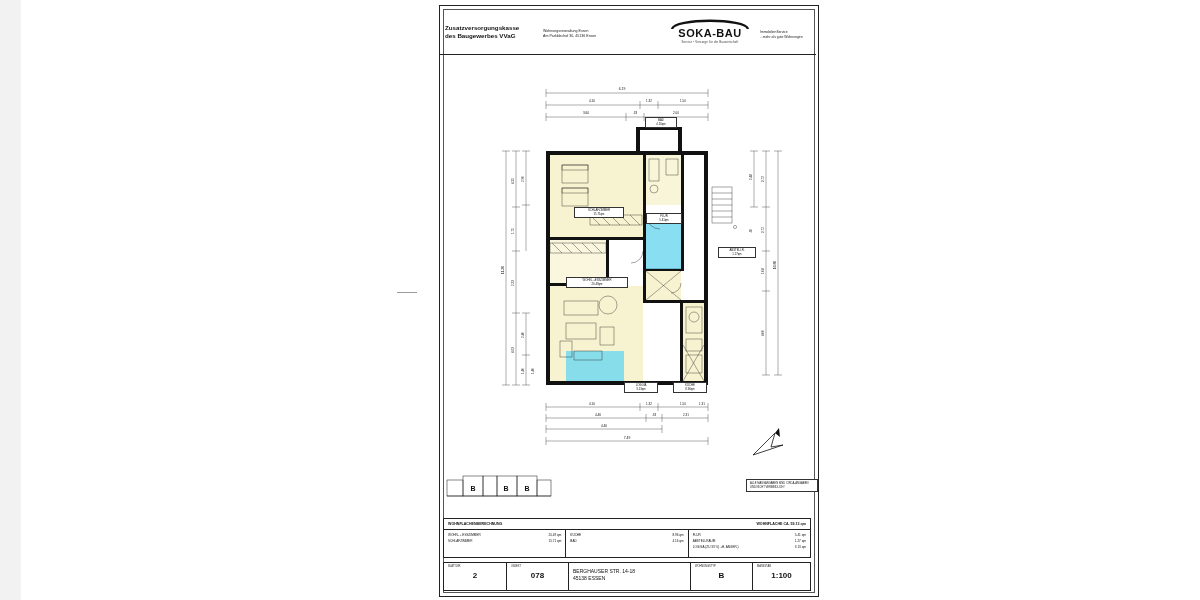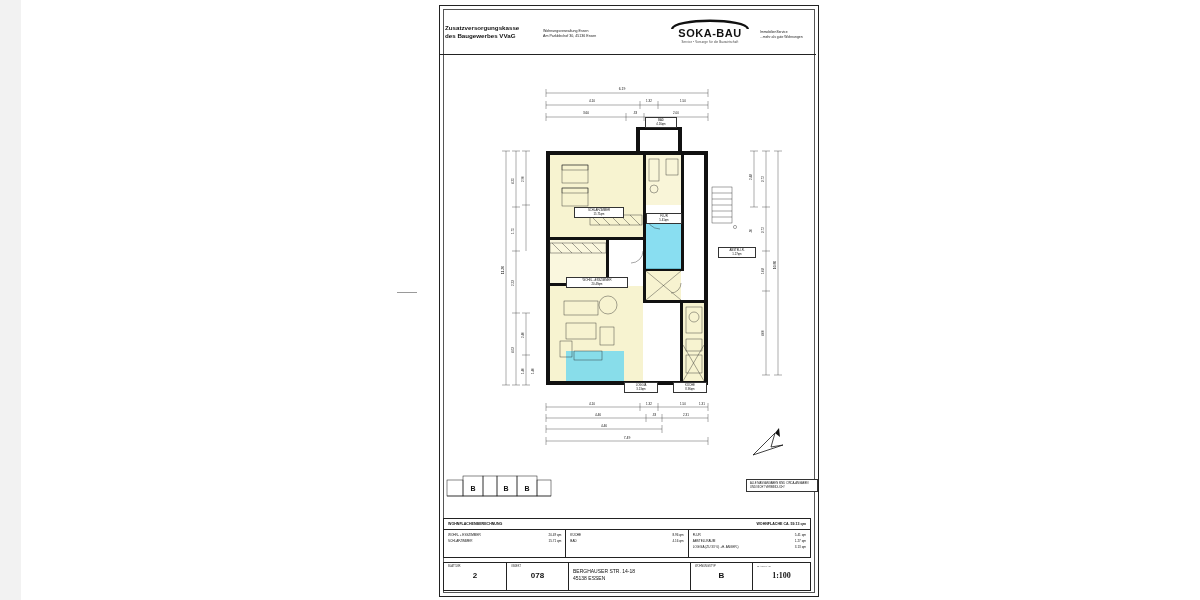--- a/index.html
+++ b/index.html
@@ -462,19 +462,19 @@
       <div class="fval">078</div>
     </div>
     <div class="fcell" style="width:122px;">
       <div class="fval small addr">BERGHAUSER STR. 14-18</div>
       <div class="fval small addr" style="margin-top:0;">45138 ESSEN</div>
     </div>
     <div class="fcell" style="width:62px;">
       <div class="flab">WOHNUNGSTYP</div>
       <div class="fval">B</div>
     </div>
-    <div class="fcell" style="width:58px;font-family:Liberation Serif, serif;">
+    <div class="fcell" style="width:58px;">
       <div class="flab">MASSSTAB</div>
       <div class="fval">1:100</div>
     </div>
   </div>
 
 </div>
 
 </body></html>

